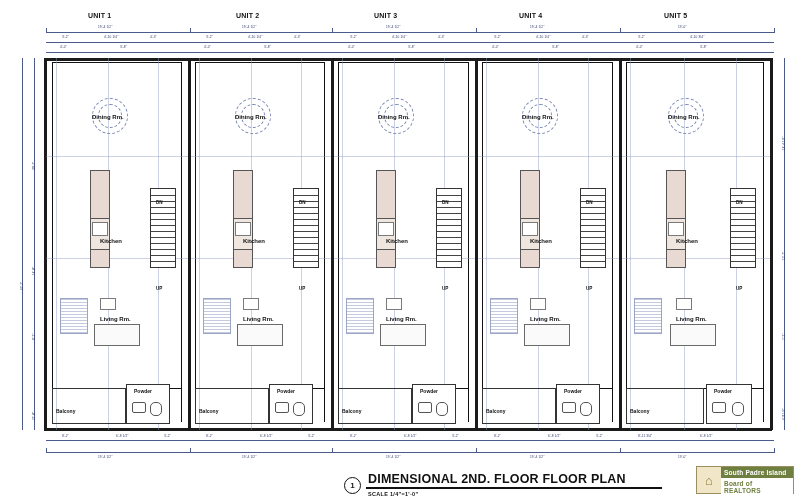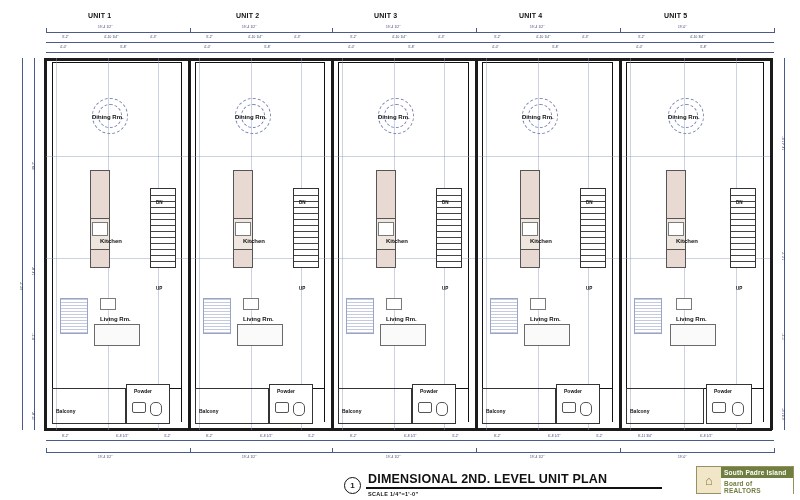--- a/index.html
+++ b/index.html
@@ -413,21 +413,21 @@
     <div class="room-label" style="left:54px;top:258px;">Living Rm.</div>
     <div class="balcony-rail" style="left:4px;top:330px;width:76px;height:34px;"></div>
     <div class="room-label small" style="left:8px;top:350px;">Balcony</div>
     <div class="bath" style="left:84px;top:326px;width:44px;height:38px;"></div>
     <div class="fixture" style="left:90px;top:344px;width:12px;height:9px;"></div>
     <div class="fixture" style="left:110px;top:344px;width:10px;height:12px;border-radius:5px;"></div>
     <div class="room-label small" style="left:92px;top:330px;">Powder</div>
   </div>
 
   <div class="title-num" style="left:344px;bottom:6px;">1</div>
-  <div class="title-main" style="left:368px;bottom:14px;">DIMENSIONAL 2ND. LEVEL UNIT PLAN</div>
+  <div class="title-main" style="left:368px;bottom:14px;">DIMENSIONAL 2ND. FLOOR FLOOR PLAN</div>
   <div class="title-underline" style="left:366px;bottom:11px;width:296px;"></div>
   <div class="title-scale" style="left:368px;bottom:3px;">SCALE 1/4"=1'-0"</div>
 
   <div class="logo">
     <div class="mark">⌂</div>
     <div class="txt">
       <div class="t1">South Padre Island</div>
       <div class="t2">Board of REALTORS</div>
     </div>
   </div>

